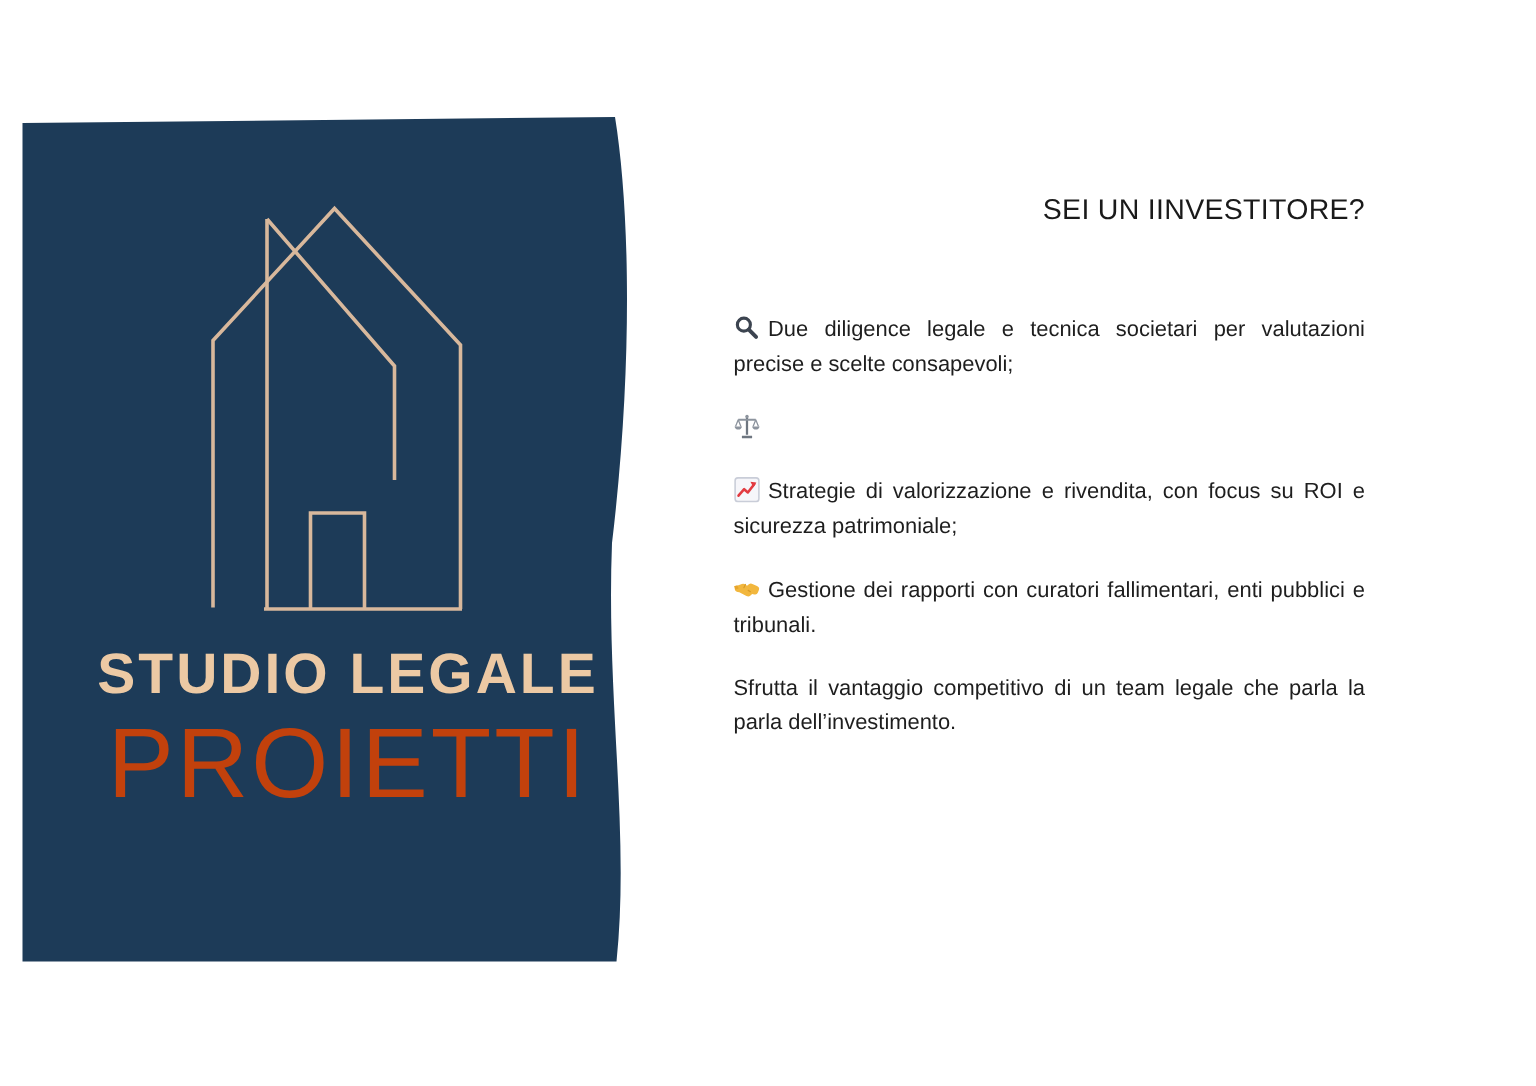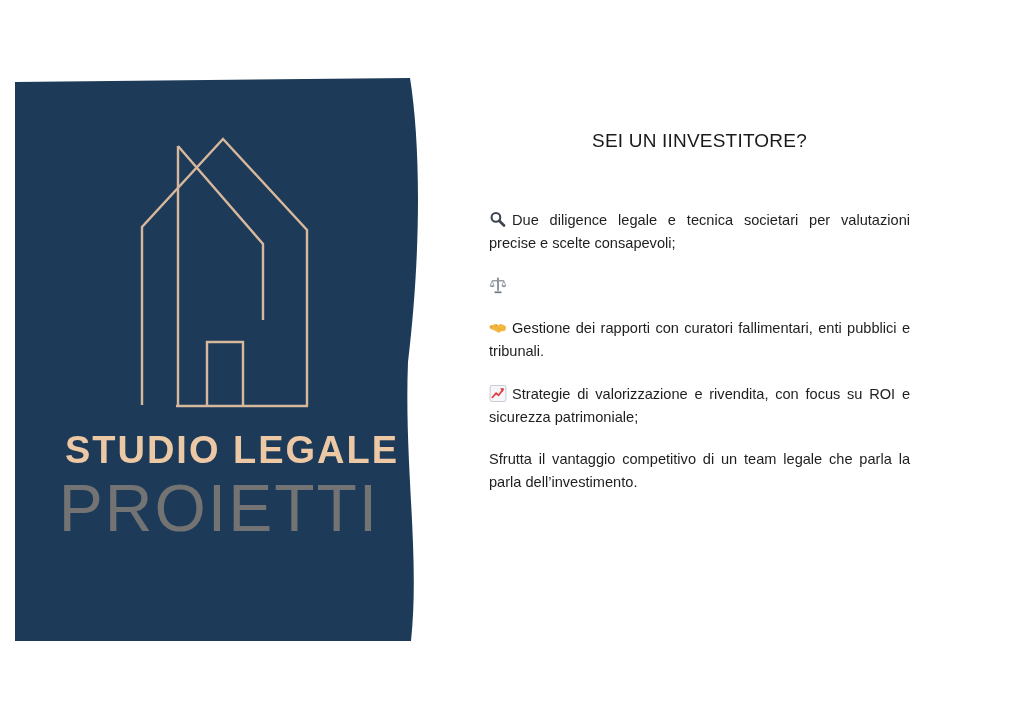--- a/index.html
+++ b/index.html
@@ -17,36 +17,36 @@
   }
 
   .brand-line1 {
     position:absolute; left:30px; top:430px; width:404px;
     text-align:center;
     font-size:38px; letter-spacing:2px;
     color:#ecc9a4; font-weight:700;
     line-height:1.1;
   }
   .brand-line2 {
-    position:absolute; left:17px; top:474px; width:404px;
+    position:absolute; left:30px; top:474px; width:404px;
     text-align:center;
     font-size:66px; letter-spacing:2px;
-    color:#737373; font-weight:400;
+    color:#c2410c; font-weight:400;
     line-height:1.05;
   }
 
   .content {
     position:absolute; left:489px; top:130px; width:421px;
     color:#1e1e1e;
     font-size:14.6px; line-height:23px;
     text-align:justify;
   }
   .content h1 {
     font-size:19px; line-height:22px; font-weight:400;
-    text-align:center; letter-spacing:0.2px;
+    text-align:right; letter-spacing:0.2px;
     margin:0 0 57px 0; color:#1a1a1a;
   }
   .content p { margin:0; }
   .intro   { margin-bottom:14px !important; }
   .bullet  { margin-bottom:19.5px !important; }
   .closing { margin:0 !important; }
 
   .ic {
     display:inline-block; width:18px; height:17px;
     vertical-align:-3px; margin-right:5px;
@@ -99,34 +99,34 @@
           <path d="M0.2 8.8 A2.7 2.7 0 0 0 5.5 8.8 Z" fill="#8d949e"></path>
           <path d="M15.2 4 L13.3 8.8 M15.2 4 L17.1 8.8" stroke="#8d949e" stroke-width="0.9" fill="none"></path>
           <path d="M12.6 8.8 A2.7 2.7 0 0 0 17.9 8.8 Z" fill="#8d949e"></path>
           <line x1="5.4" y1="16.2" x2="12.6" y2="16.2" stroke="#6e7680" stroke-width="1.8"></line>
         </svg>
       </span>
     </p>
 
     <p class="bullet">
       <span class="ic">
+        <svg viewBox="0 0 18 18" xmlns="http://www.w3.org/2000/svg" aria-hidden="true">
+          <rect x="0.6" y="0.6" width="16.8" height="16.8" rx="2" fill="#f6f6fa" stroke="#c9cdd8" stroke-width="1.1"></rect>
+          <polyline points="3,13.2 7,8.6 9.6,10.9 14.2,5" fill="none" stroke="#e23b41" stroke-width="1.8" stroke-linecap="round" stroke-linejoin="round"></polyline>
+          <polygon points="11.4,3.3 15.6,3.8 13.5,7.3" fill="#e23b41"></polygon>
+        </svg>
+      </span><span>Strategie di valorizzazione e rivendita, con focus su ROI e sicurezza patrimoniale;</span>
+    </p>
+
+    <p class="bullet">
+      <span class="ic">
         <svg viewBox="0 0 20 16" xmlns="http://www.w3.org/2000/svg" aria-hidden="true">
           <path d="M1 8.5 Q0.6 6.6 2.6 5.8 L6.2 4.4 Q7.6 3.9 8.8 4.8 L10 5.7 L11.4 4.6 Q12.6 3.8 14 4.4 L17.4 5.9 Q19.4 6.8 18.9 8.7 L18 11 Q17.3 12.6 15.5 12.2 L13.8 11.8 L12.6 13 Q11.2 14.3 9.6 13.4 L4.3 10.6 Q1.5 10.4 1 8.5 Z" fill="#f2b73e"></path>
           <polygon points="0.4,6.2 2.8,5.4 3.8,7.8 1.4,8.8" fill="#e8a62c"></polygon>
           <path d="M8.8 4.8 L7.7 7.2 M10.9 9.2 L12.5 10.2" stroke="#d99b26" stroke-width="0.9" fill="none" stroke-linecap="round"></path>
         </svg>
       </span><span>Gestione dei rapporti con curatori fallimentari, enti pubblici e tribunali.</span>
     </p>
 
-    <p class="bullet">
-      <span class="ic">
-        <svg viewBox="0 0 18 18" xmlns="http://www.w3.org/2000/svg" aria-hidden="true">
-          <rect x="0.6" y="0.6" width="16.8" height="16.8" rx="2" fill="#f6f6fa" stroke="#c9cdd8" stroke-width="1.1"></rect>
-          <polyline points="3,13.2 7,8.6 9.6,10.9 14.2,5" fill="none" stroke="#e23b41" stroke-width="1.8" stroke-linecap="round" stroke-linejoin="round"></polyline>
-          <polygon points="11.4,3.3 15.6,3.8 13.5,7.3" fill="#e23b41"></polygon>
-        </svg>
-      </span><span>Strategie di valorizzazione e rivendita, con focus su ROI e sicurezza patrimoniale;</span>
-    </p>
-
     <p class="closing">Sfrutta il vantaggio competitivo di un team legale che parla la parla dell’investimento.</p>
 
   </div>
 </div>
 
 </body></html>

